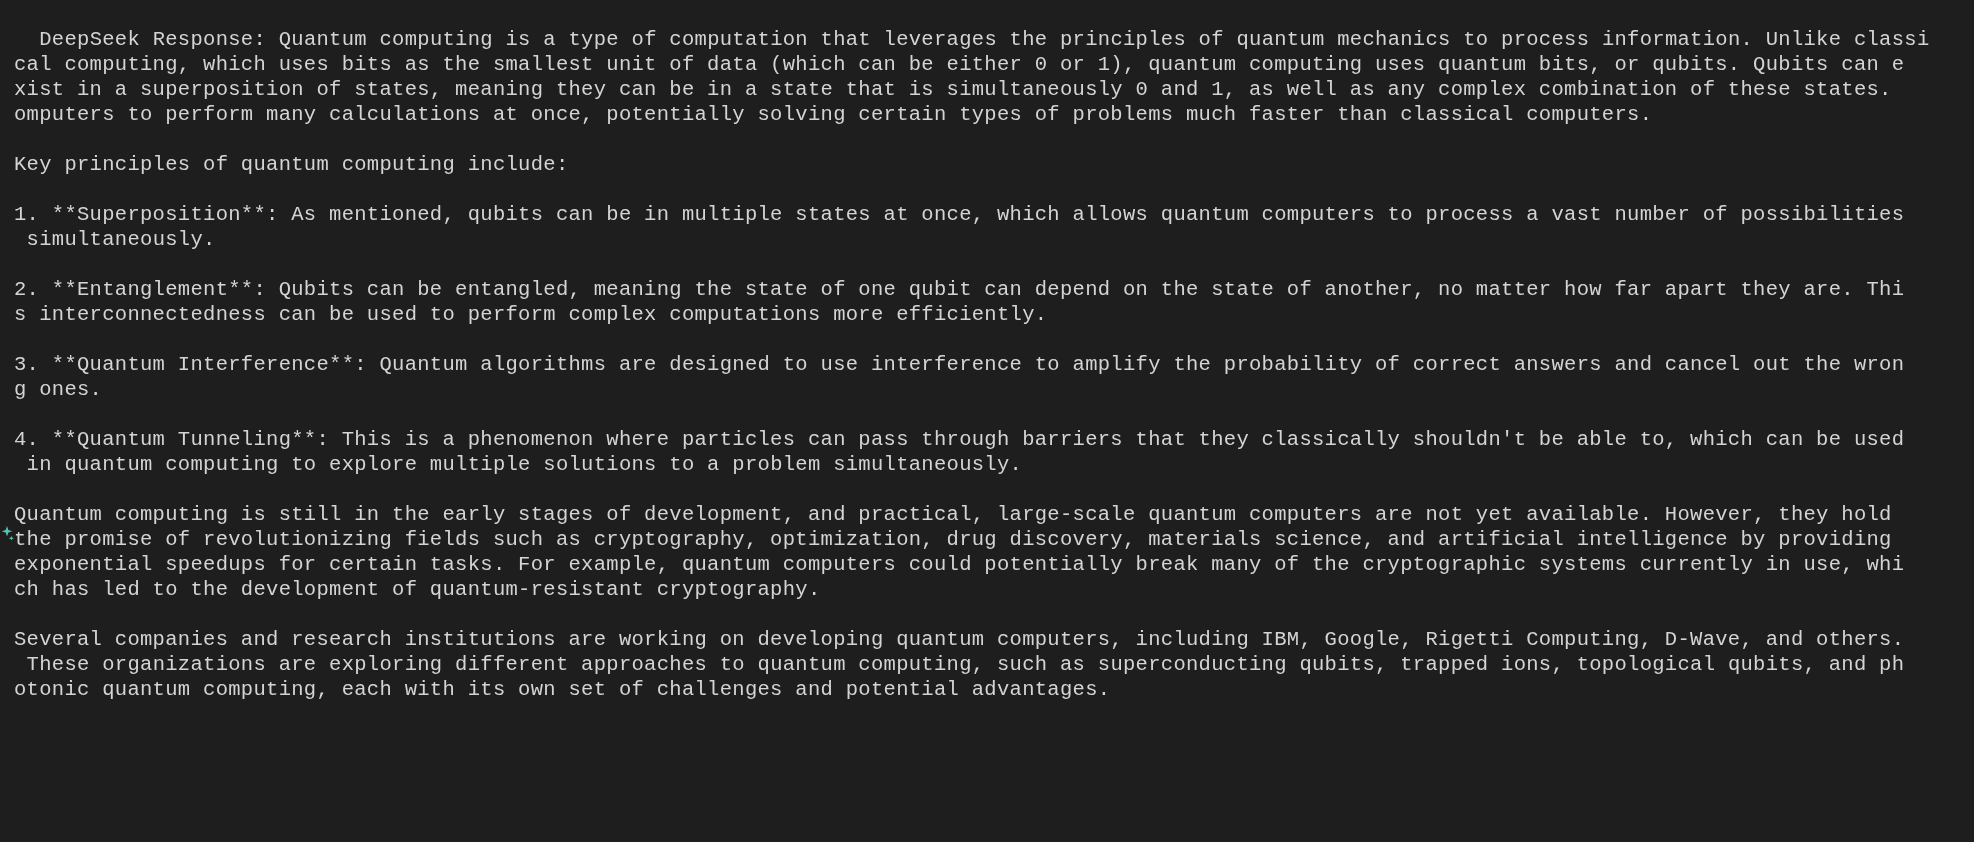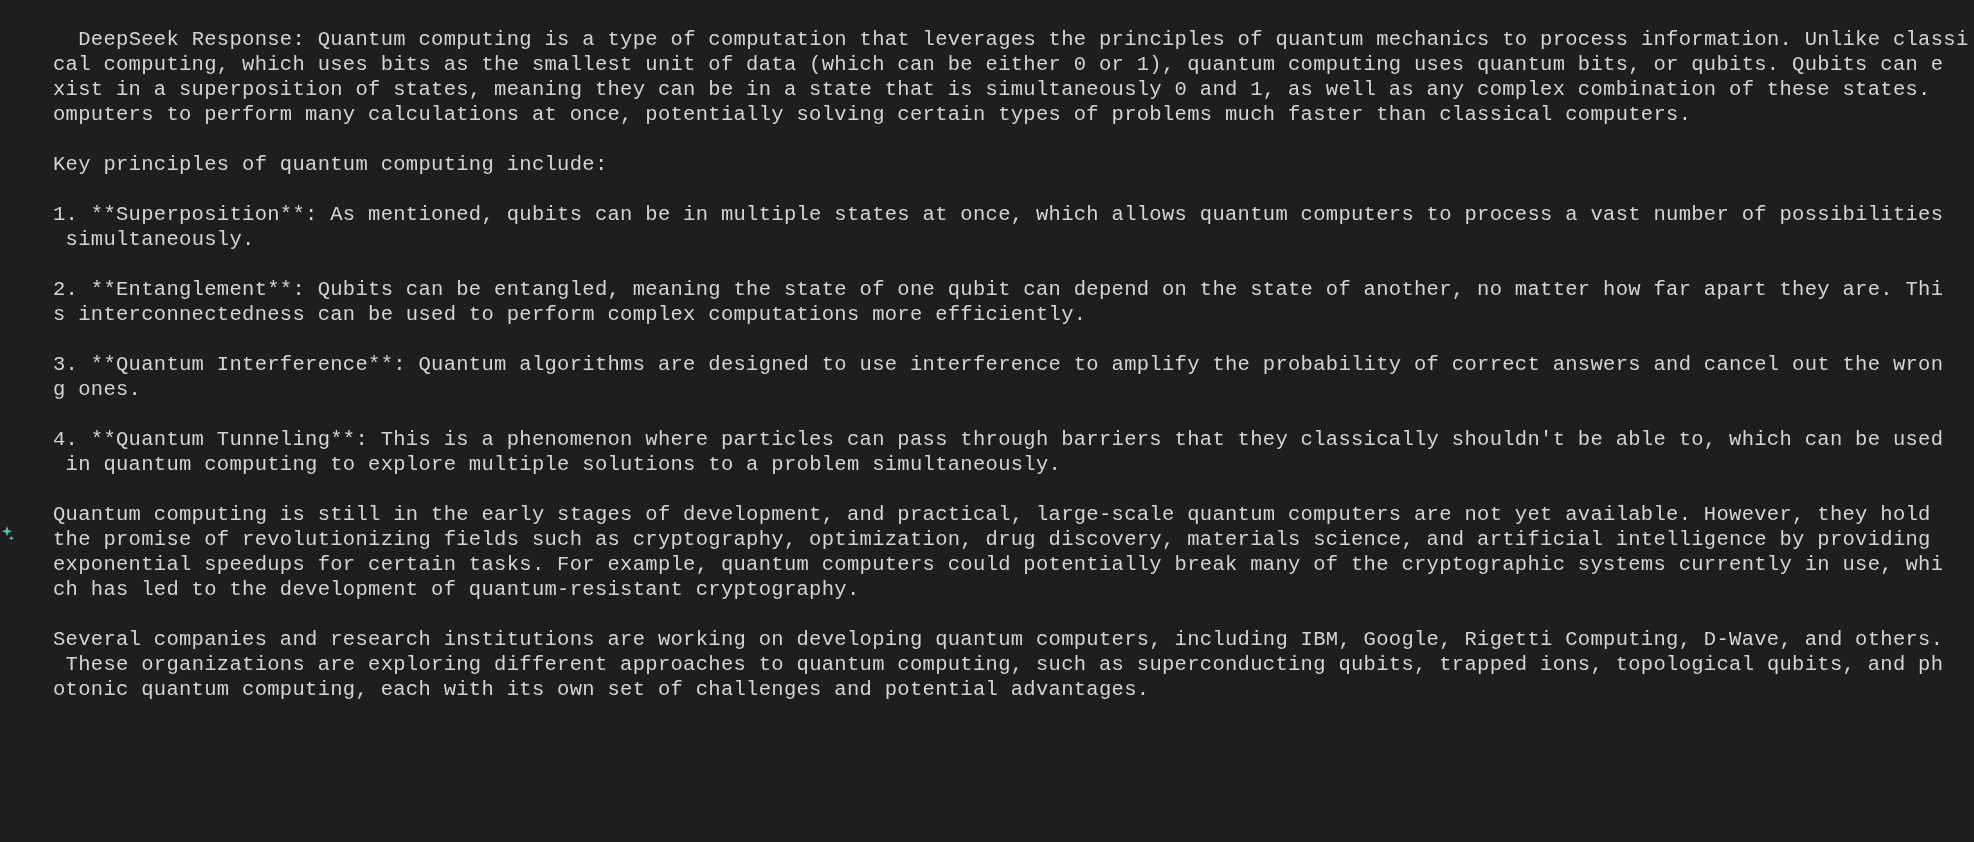--- a/index.html
+++ b/index.html
@@ -17,21 +17,20 @@
       overflow: hidden;
       width: 1974px;
       height: 842px;
       letter-spacing: 0.3px;
     }
     .terminal-output {
       white-space: pre-wrap;
       word-break: break-all;
       padding-left: 14px;
       padding-top: 2px;
-      margin-left: 39px;
     }
     .gutter-icon {
       position: absolute;
       left: 0px;
       top: 526px;
       width: 16px;
       height: 16px;
       color: #4ec9b0;
       font-size: 14px;
     }

